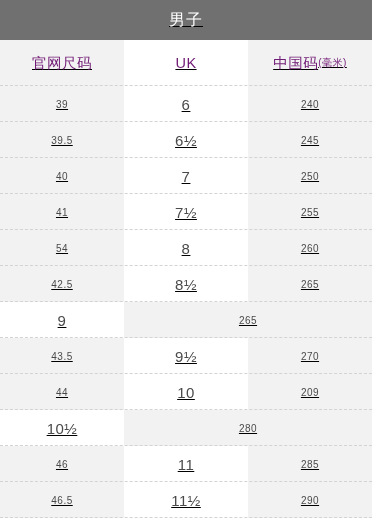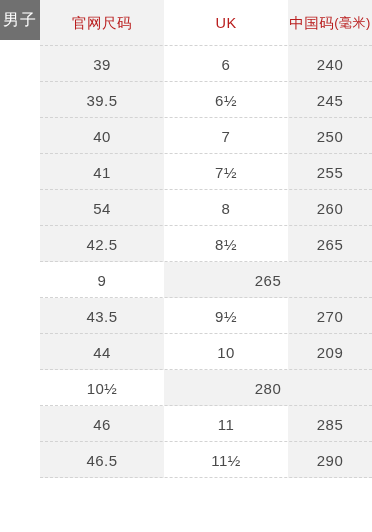--- a/index.html
+++ b/index.html
@@ -11,22 +11,23 @@
     height: 532px;
     background: #ffffff;
     font-family: "Liberation Sans", "DejaVu Sans", sans-serif;
     overflow: hidden;
   }
 
   #size-chart {
     width: 372px;
     height: 476px;
     display: flex;
-    flex-direction: row;
+    flex-direction: column;
     background: #ffffff;
+    text-decoration: underline;
   }
 
   
   .title-bar {
     height: 40px;
     background: #707070;
     color: #ffffff;
     display: flex;
     align-items: center;
     justify-content: center;
@@ -64,37 +65,37 @@
 
   .header-row {
     flex: 0 0 46px;
     height: 46px;
   }
 
   .cell {
     display: flex;
     align-items: center;
     justify-content: center;
-    font-size: 15px;
+    font-size: 10px;
     color: #4a4a4a;
     box-sizing: border-box;
     letter-spacing: 0.5px;
   }
 
   .col-0 { flex: 0 0 124px; background: #f2f2f2; }
   .col-1 { flex: 0 0 124px; background: #ffffff; }
   .col-2 { flex: 1 1 auto;  background: #f2f2f2; }
 
   .header-row .cell {
     font-size: 14.5px;
-    color: #b91c1c;
+    color: #701a75;
   }
 
   .unit {
-    font-size: 13px;
+    font-size: 10px;
   }
 
   .frac {
     font-size: 15px;
   }
 </style>
 </head>
 <body>
 
 <div id="size-chart">

